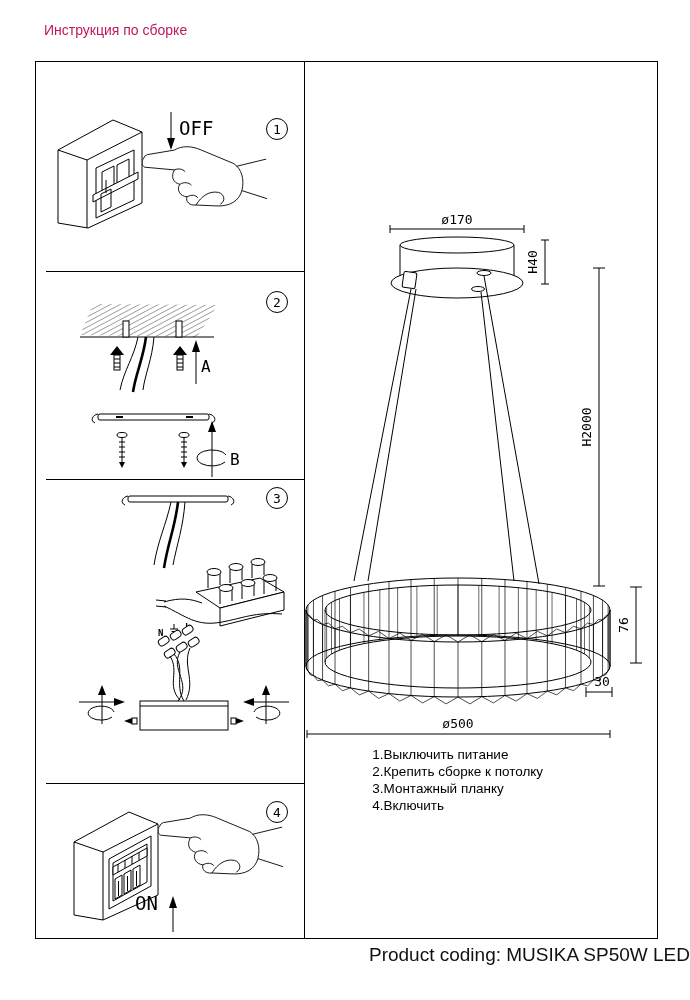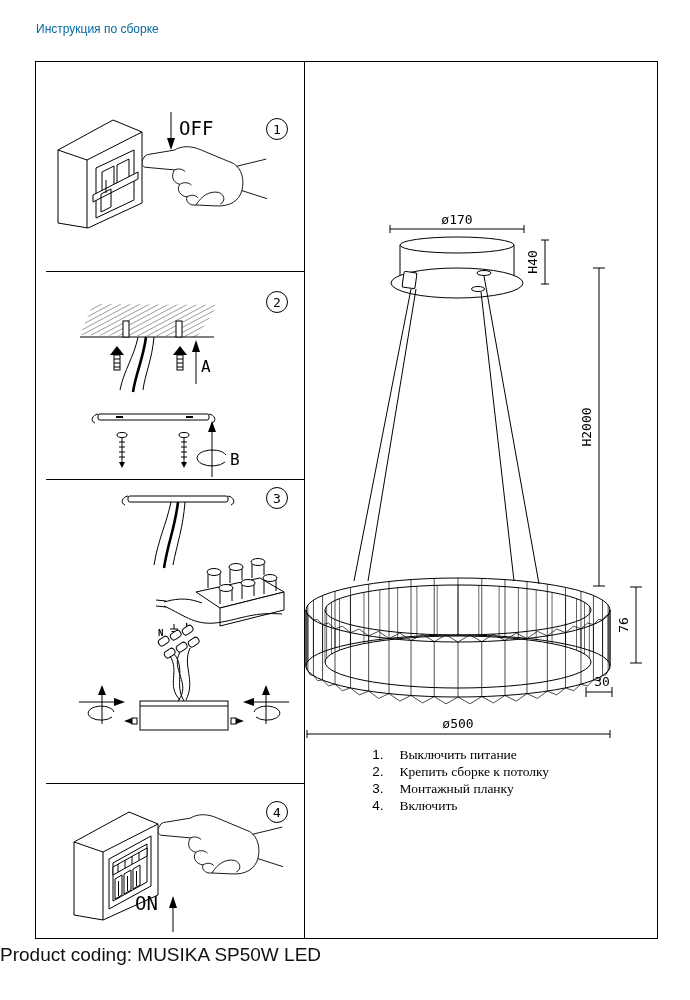--- a/index.html
+++ b/index.html
@@ -1,35 +1,35 @@
 <!DOCTYPE html>
 <html><head>
 <meta charset="utf-8">
 <style>
   html,body{margin:0;padding:0;background:#fff;}
   #page{position:relative;width:690px;height:1000px;background:#fff;
         font-family:"Liberation Sans",sans-serif;color:#000;overflow:hidden;}
-  #title{position:absolute;left:36px;top:22px;font-size:12px;color:#0369a1;}
+  #title{position:absolute;left:44px;top:22px;font-size:14px;color:#be185d;}
   #frame{position:absolute;left:35px;top:61px;width:621px;height:876px;border:1.5px solid #000;}
   #left-col{position:absolute;left:10px;top:0;width:258px;height:100%;border-right:1.5px solid #000;text-align:center;}
   .cell{position:relative;width:258px;overflow:hidden;}
   .cell-b{border-bottom:1.5px solid #000;}
   #right-panel{position:absolute;left:259.5px;top:0;width:361px;height:876px;text-align:right;}
   #lamp-svg{position:absolute;left:0;top:0;}
   svg{display:block;}
   .dim-text{font-family:"DejaVu Sans Mono",monospace;font-size:13px;fill:#000;}
   .cad-big{font-family:"DejaVu Sans Mono",monospace;font-size:19px;fill:#000;}
   .cad-mid{font-family:"DejaVu Sans Mono",monospace;font-size:16px;fill:#000;}
   .cad-num{font-family:"DejaVu Sans Mono",monospace;font-size:13px;fill:#000;}
   .wire-lbl{font-family:"DejaVu Sans Mono",monospace;font-size:9px;font-weight:bold;fill:#000;}
   #legend{position:absolute;left:66px;top:684px;font-size:13.5px;line-height:17px;}
   .legend-row{display:flex;}
   .legend-num{width:22px;}
-  .legend-text{margin-left:16px;font-family:Liberation Serif, serif;}
-  #footer{position:absolute;left:0;top:944px;width:690px;text-align:left;font-size:19px;color:#111;}
+  .legend-text{margin-left:0;}
+  #footer{position:absolute;left:0;top:944px;width:690px;text-align:right;font-size:19px;color:#111;}
   .ln{stroke:#000;stroke-width:1;fill:none;}
   .fw{fill:#fff;stroke:#000;stroke-width:1;}
 </style>
 </head>
 <body>
 
 <div id="page">
 
   <svg width="0" height="0" style="position:absolute" aria-hidden="true">
     <symbol id="hand" viewBox="0 0 140 80">

